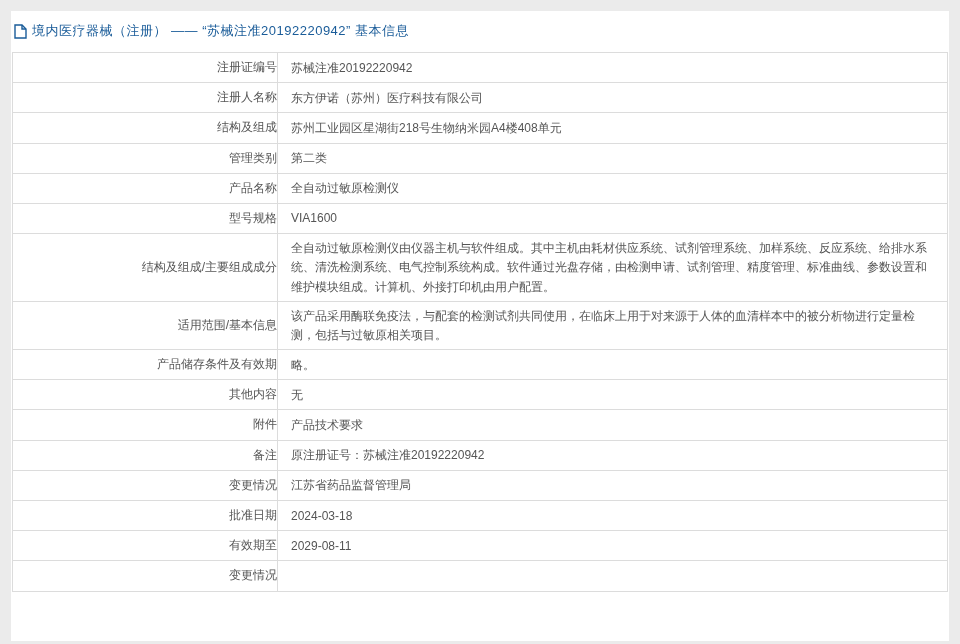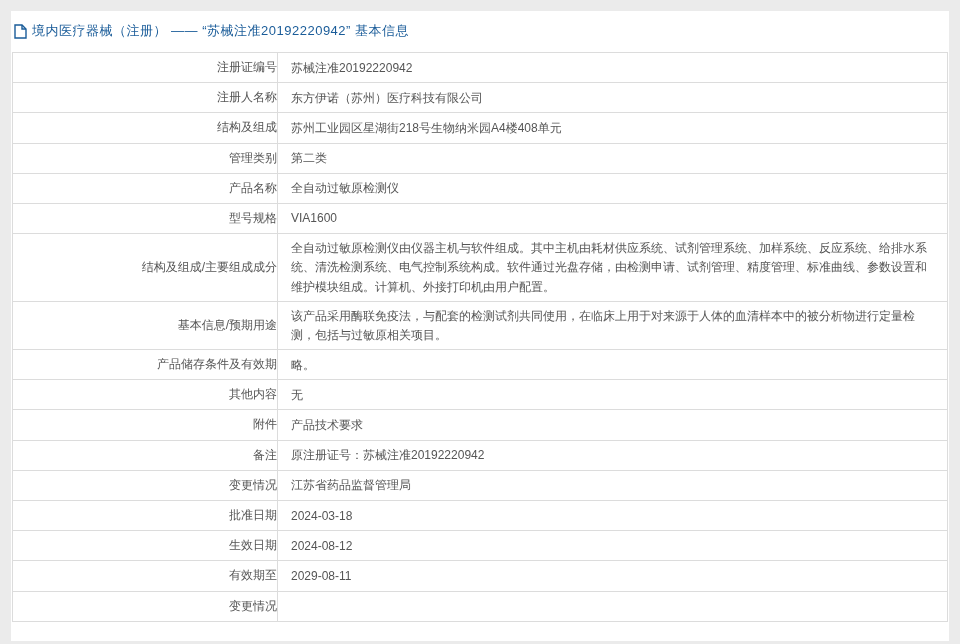--- a/index.html
+++ b/index.html
@@ -99,21 +99,21 @@
   </tr>
         <tr>
     <th class="label"><span>型号规格</span></th>
     <td class="value"><span>VIA1600</span></td>
   </tr>
         <tr>
     <th class="label"><span>结构及组成/主要组成成分</span></th>
     <td class="value"><span>全自动过敏原检测仪由仪器主机与软件组成。其中主机由耗材供应系统、试剂管理系统、加样系统、反应系统、给排水系统、清洗检测系统、电气控制系统构成。软件通过光盘存储，由检测申请、试剂管理、精度管理、标准曲线、参数设置和维护模块组成。计算机、外接打印机由用户配置。</span></td>
   </tr>
         <tr>
-    <th class="label"><span>基本信息/预期用途</span></th>
+    <th class="label"><span>适用范围/基本信息</span></th>
     <td class="value"><span>该产品采用酶联免疫法，与配套的检测试剂共同使用，在临床上用于对来源于人体的血清样本中的被分析物进行定量检测，包括与过敏原相关项目。</span></td>
   </tr>
         <tr>
     <th class="label"><span>产品储存条件及有效期</span></th>
     <td class="value"><span>略。</span></td>
   </tr>
         <tr>
     <th class="label"><span>其他内容</span></th>
     <td class="value"><span>无</span></td>
   </tr>
@@ -127,24 +127,20 @@
   </tr>
         <tr>
     <th class="label"><span>变更情况</span></th>
     <td class="value"><span>江苏省药品监督管理局</span></td>
   </tr>
         <tr>
     <th class="label"><span>批准日期</span></th>
     <td class="value"><span>2024-03-18</span></td>
   </tr>
         <tr>
-    <th class="label"><span>生效日期</span></th>
-    <td class="value"><span>2024-08-12</span></td>
-  </tr>
-        <tr>
     <th class="label"><span>有效期至</span></th>
     <td class="value"><span>2029-08-11</span></td>
   </tr>
         <tr>
     <th class="label"><span>变更情况</span></th>
     <td class="value"><span></span></td>
   </tr>
       </tbody>
   </table>
 

